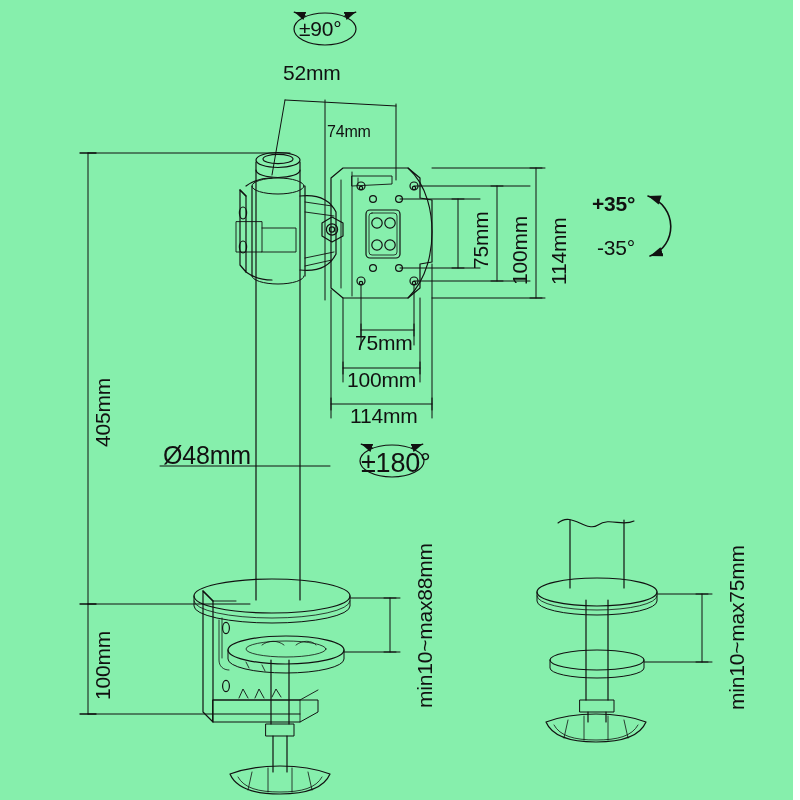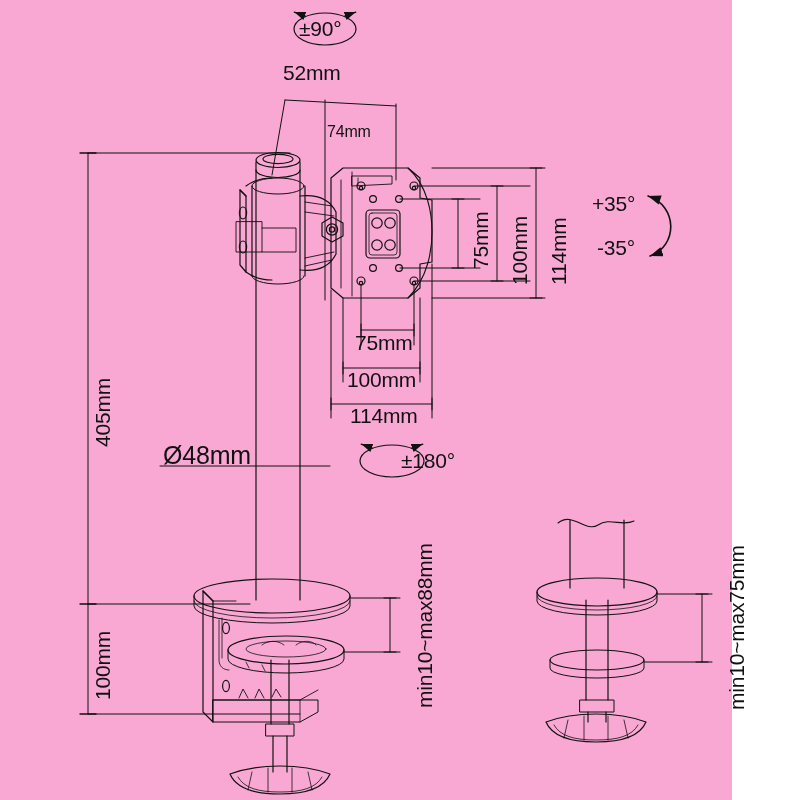--- a/index.html
+++ b/index.html
@@ -1,21 +1,21 @@
 <!DOCTYPE html>
 <html><head>
 <meta charset="utf-8">
 <style>
   html,body{margin:0;padding:0;background:#ffffff;}
   body{
     width:800px;height:800px;overflow:hidden;
     font-family:"Liberation Sans", sans-serif;
     color:#000;
   }
-  #stage{position:relative;width:732px;height:800px;background:#f9a8d4;}
+  #stage{position:relative;width:793px;height:800px;background:#86efac;}
   #art{position:absolute;left:0;top:0;width:800px;height:800px;}
   .lbl{
     position:absolute;
     font-family:"Liberation Sans", sans-serif;
     color:#111;
     white-space:nowrap;
     line-height:1;
     letter-spacing:-0.2px;
   }
   .vert{transform-origin:0 0;}
@@ -314,23 +314,23 @@
   <div class="lbl vert" style="left:509px;top:285px;font-size:21px;transform:rotate(-90deg);">100mm</div>
 
   <div class="lbl vert" style="left:548px;top:285px;font-size:21px;transform:rotate(-90deg);">114mm</div>
 
   <div class="lbl" style="left:355px;top:332px;font-size:21px;">75mm</div>
 
   <div class="lbl" style="left:347px;top:369px;font-size:21px;">100mm</div>
 
   <div class="lbl" style="left:350px;top:405px;font-size:21px;">114mm</div>
 
-  <div class="lbl" style="left:361px;top:450px;font-size:21px;margin-left:40px;">±180°</div>
-
-  <div class="lbl" style="left:592px;top:193px;font-size:21px;">+35°</div>
+  <div class="lbl" style="left:361px;top:450px;font-size:27px;">±180°</div>
+
+  <div class="lbl" style="left:592px;top:193px;font-size:21px;font-weight:bold;">+35°</div>
 
   <div class="lbl" style="left:597px;top:237px;font-size:21px;">-35°</div>
 
   <div class="lbl vert" style="left:414px;top:708px;font-size:21px;transform:rotate(-90deg);">min10~max88mm</div>
 
   <div class="lbl vert" style="left:726px;top:710px;font-size:21px;transform:rotate(-90deg);">min10~max75mm</div>
 
 </div>
 
 </body></html>

